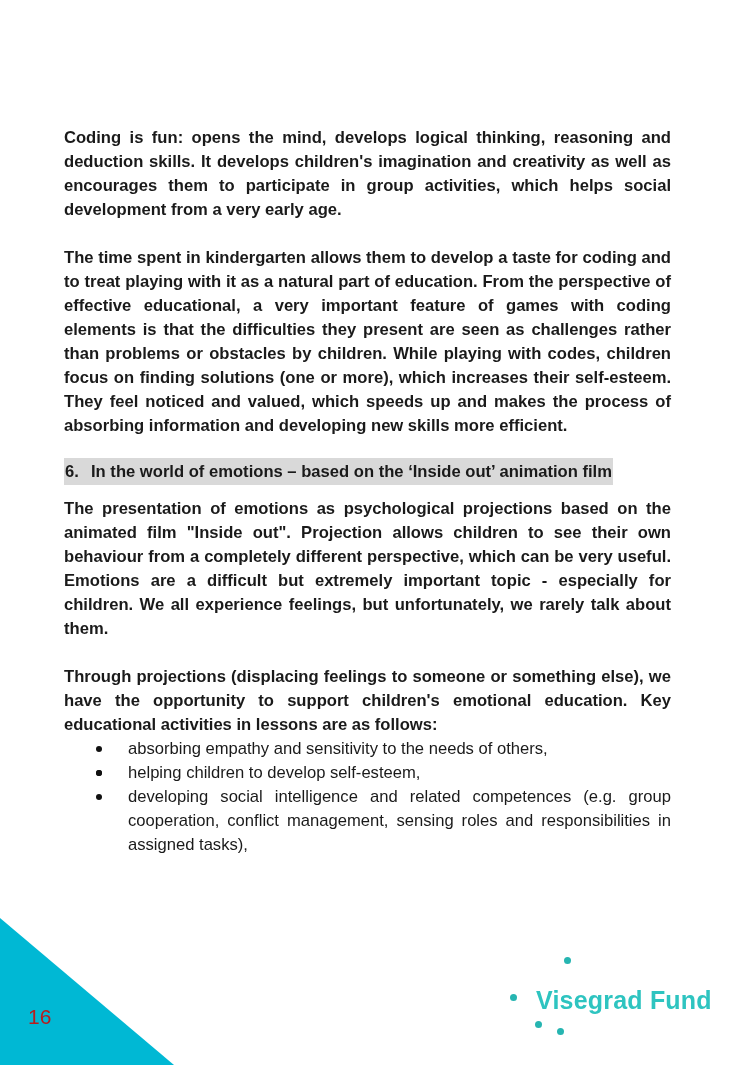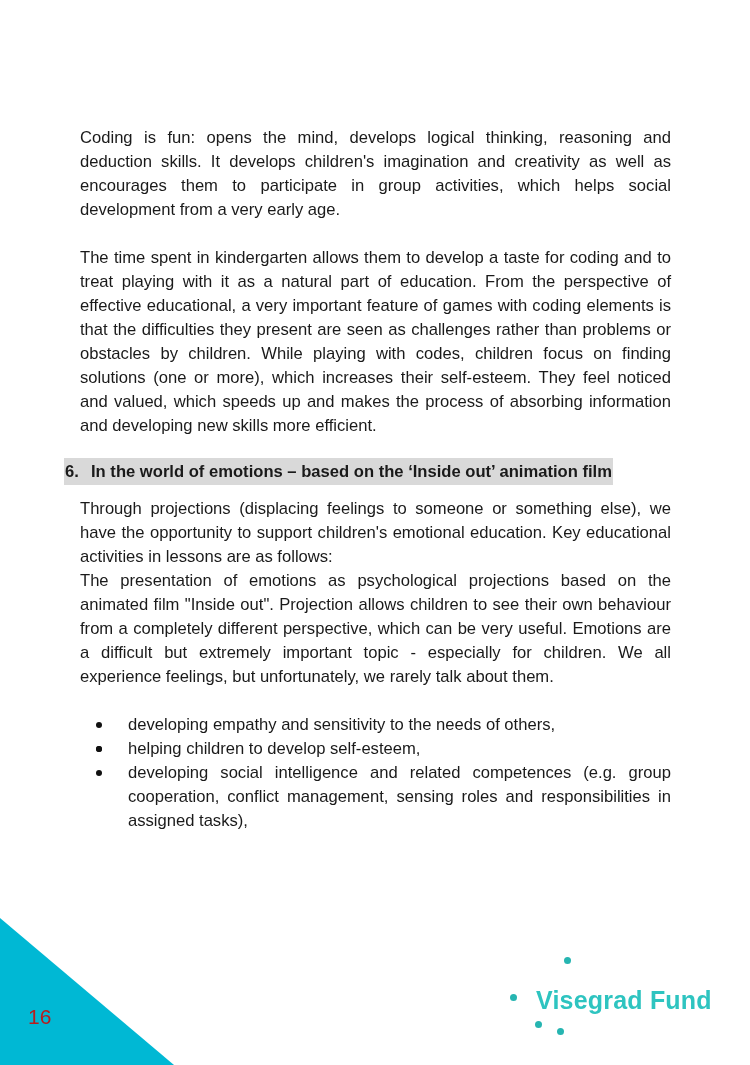--- a/index.html
+++ b/index.html
@@ -7,21 +7,21 @@
     width: 750px; height: 1065px; position: relative; overflow: hidden;
     background: #ffffff;
     font-family: "Liberation Sans", "DejaVu Sans", sans-serif;
     color: #1a1a1a;
   }
   .page { position: absolute; left: 0; top: 0; width: 750px; height: 1065px; }
   .content {
     position: absolute; left: 64px; top: 126px; width: 607px;
     font-size: 16.6px; line-height: 24px;
   }
-  .para { margin: 0 0 24px 16px; text-align: justify; text-align-last: left; }
+  .para { margin: 0 0 24px 0; text-align: justify; text-align-last: left; font-weight: bold; }
   .heading {
     margin: 0 0 24px 0; display: inline-block;
     background: #d9d9d9; font-weight: bold; font-size: 16.6px; line-height: 27px;
     padding: 0 1px 0 1px; white-space: nowrap;
   }
   .heading-row { margin: 0 0 12px 0; height: 27px; margin-top: -4px; }
   .heading .num { display: inline-block; width: 26px; }
   .bullets { list-style: none; margin: 0; padding: 0; }
   .bullets li { position: relative; padding-left: 64px; text-align: justify; text-align-last: left; }
   .bullets li .dot {
@@ -48,25 +48,25 @@
 <div class="page">
 
   <div class="content">
     <p class="para">Coding is fun: opens the mind, develops logical thinking, reasoning and deduction skills. It develops children's imagination and creativity as well as encourages them to participate in group activities, which helps social development from a very early age.</p>
     <p class="para">The time spent in kindergarten allows them to develop a taste for coding and to treat playing with it as a natural part of education. From the perspective of effective educational, a very important feature of games with coding elements is that the difficulties they present are seen as challenges rather than problems or obstacles by children. While playing with codes, children focus on finding solutions (one or more), which increases their self-esteem. They feel noticed and valued, which speeds up and makes the process of absorbing information and developing new skills more efficient.</p>
 
     <div class="heading-row">
       <span class="heading"><span class="num">6.</span><span>In the world of emotions – based on the ‘Inside out’ animation film</span></span>
     </div>
 
+    <p class="para">The presentation of emotions as psychological projections based on the animated film "Inside out". Projection allows children to see their own behaviour from a completely different perspective, which can be very useful. Emotions are a difficult but extremely important topic - especially for children. We all experience feelings, but unfortunately, we rarely talk about them.</p>
     <p class="para" style="margin-bottom:0">Through projections (displacing feelings to someone or something else), we have the opportunity to support children's emotional education. Key educational activities in lessons are as follows:</p>
-    <p class="para">The presentation of emotions as psychological projections based on the animated film "Inside out". Projection allows children to see their own behaviour from a completely different perspective, which can be very useful. Emotions are a difficult but extremely important topic - especially for children. We all experience feelings, but unfortunately, we rarely talk about them.</p>
 
     <ul class="bullets">
-      <li><span class="dot"></span><span>developing empathy and sensitivity to the needs of others,</span></li>
+      <li><span class="dot"></span><span>absorbing empathy and sensitivity to the needs of others,</span></li>
       <li><span class="dot"></span></li>
       <li><span class="dot"></span><span>helping children to develop self-esteem,</span></li>
       <li><span class="dot"></span><span>developing social intelligence and related competences (e.g. group cooperation, conflict management, sensing roles and responsibilities in assigned tasks),</span></li>
     </ul>
   </div>
 
   <svg class="corner" viewBox="0 0 174 147" preserveAspectRatio="none">
     <polygon points="0,0 174,147 0,147" fill="#00b8d4"></polygon>
   </svg>
   <div class="page-number">16</div>

